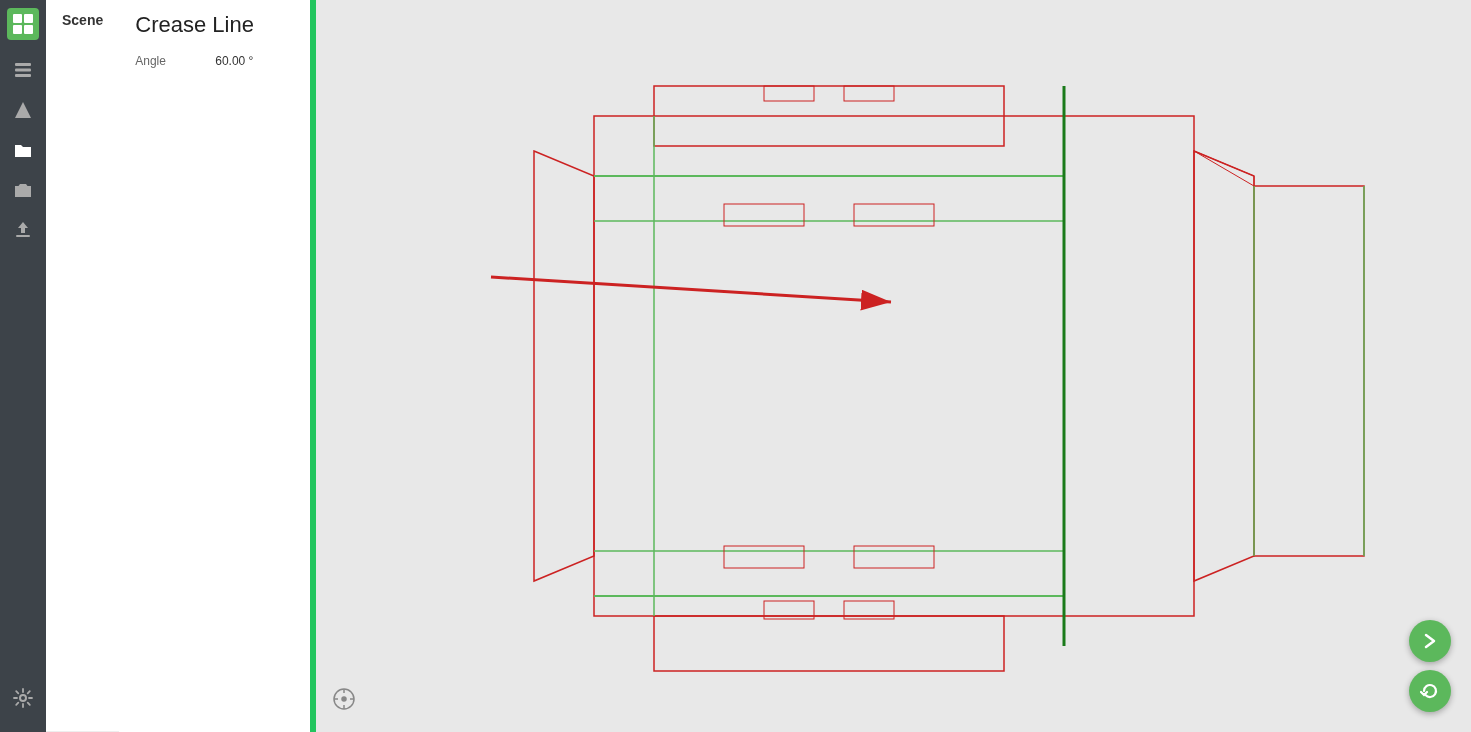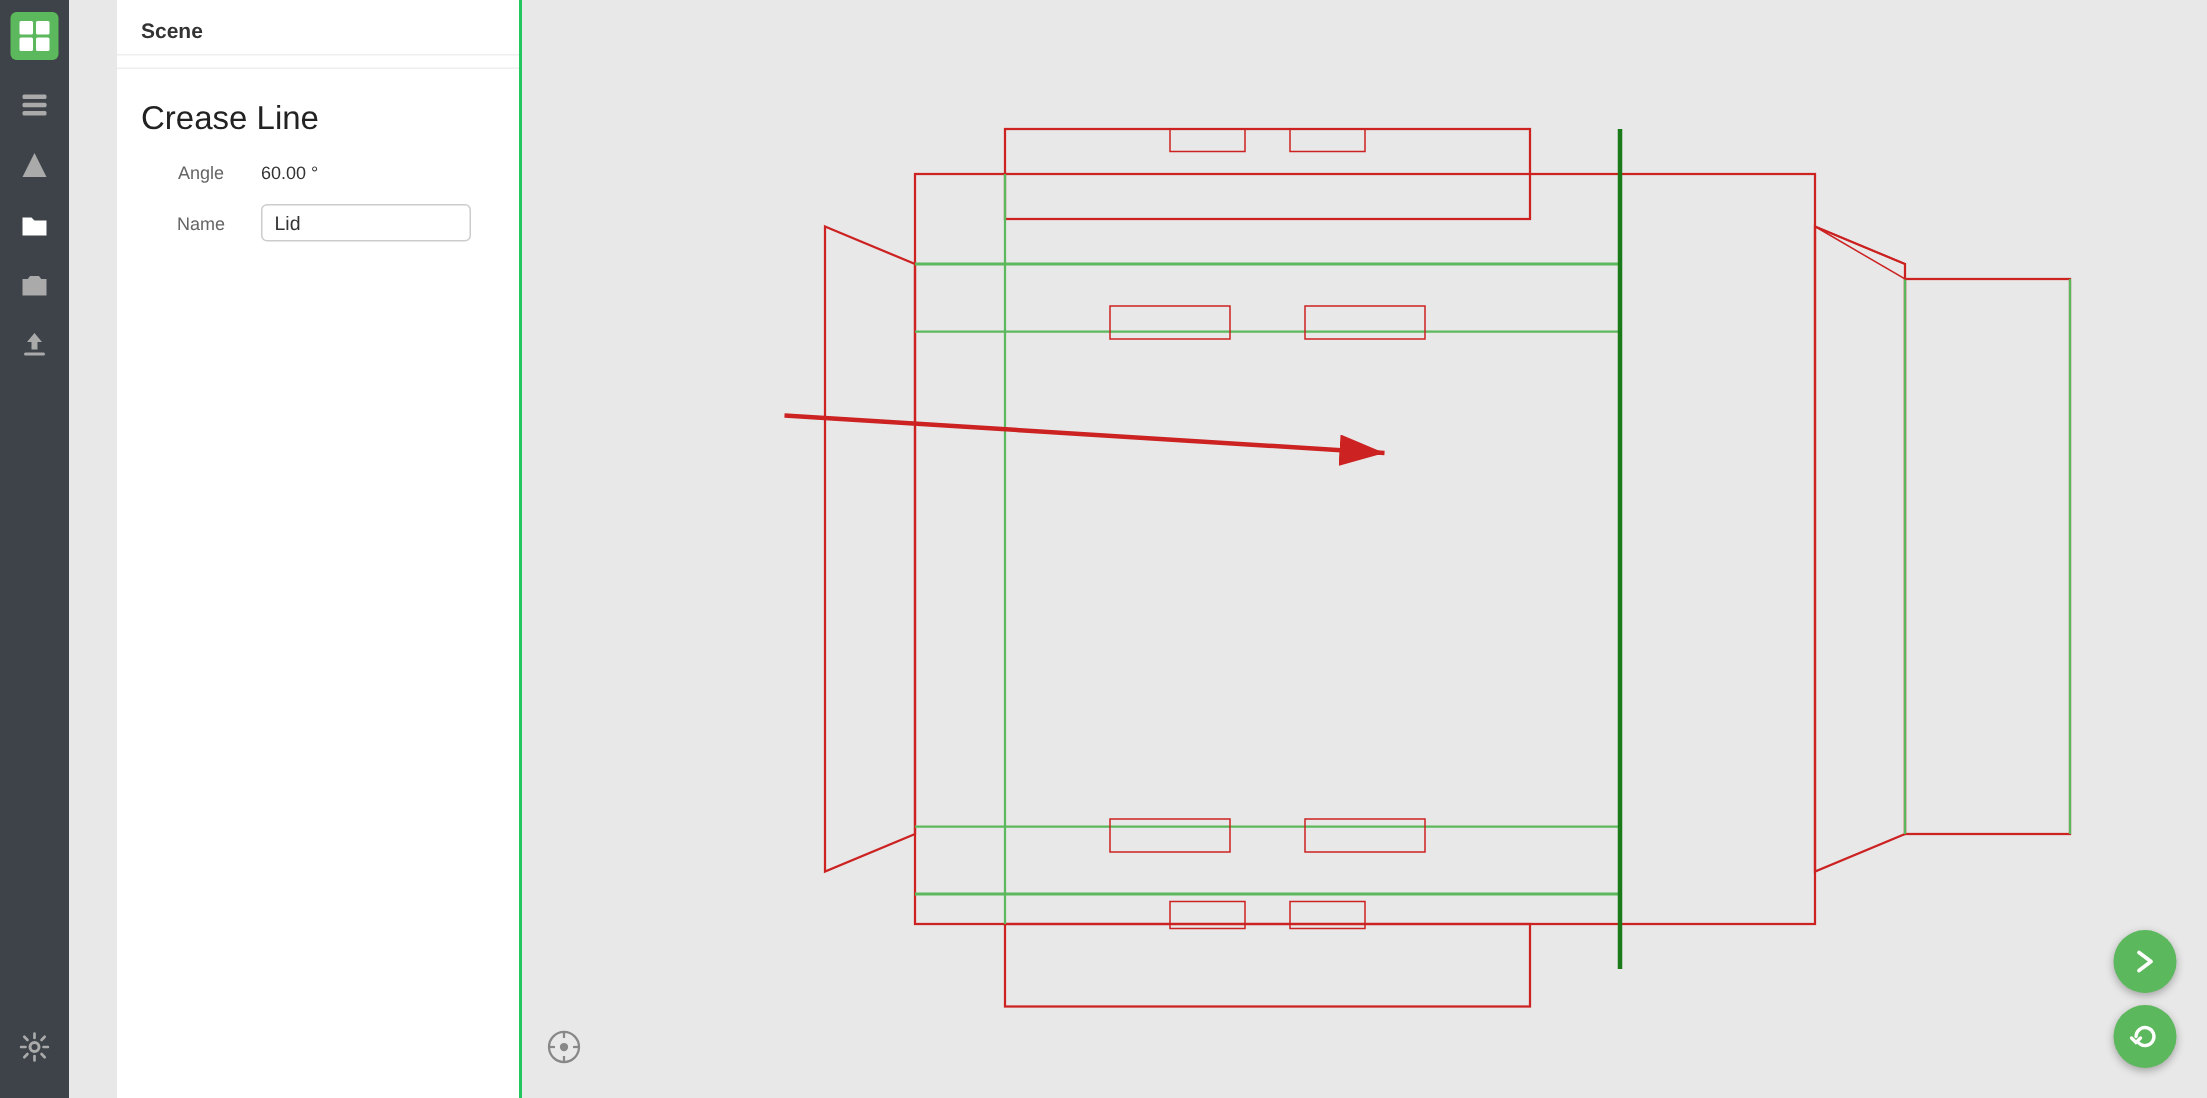--- a/index.html
+++ b/index.html
@@ -40,24 +40,23 @@
       flex-direction: column;
       align-items: center;
       padding-bottom: 8px;
     }
 
     
     .side-panel {
       width: 270px;
       background: #fff;
       display: flex;
-      flex-direction: column;
+      flex-direction: row;
       flex-shrink: 0;
-      border-right: 2px solid #22c55e;
-      margin-left: 32px;
+      border-right: 6px solid #22c55e;
     }
     .side-panel-header {
       padding: 12px 16px 8px;
       font-size: 14px;
       font-weight: 600;
       color: #333;
       border-bottom: 1px solid #eee;
     }
     .scene-item {
       margin: 10px 12px;
@@ -97,21 +96,20 @@
     .prop-row {
       display: flex;
       align-items: center;
       margin-bottom: 14px;
     }
     .prop-label {
       font-size: 12px;
       color: #666;
       width: 80px;
       flex-shrink: 0;
-      text-align: center;
     }
     .prop-value {
       font-size: 12px;
       color: #333;
     }
     .prop-input {
       border: 1px solid #ccc;
       border-radius: 4px;
       padding: 4px 8px;
       font-size: 13px;
@@ -241,24 +239,20 @@
   <div class="divider"></div>
 
   <div class="properties-section">
     <div class="properties-title">Crease Line</div>
 
     <div class="prop-row">
       <div class="prop-label">Angle</div>
       <div class="prop-value">60.00 °</div>
     </div>
 
-    <div class="prop-row">
-      <div class="prop-label">Name</div>
-      <input class="prop-input" type="text" value="Lid" style="">
-    </div>
   </div>
 </div>
 
 <div class="main-canvas">
   <div class="canvas-content">
 
     <svg width="1000" height="620" viewBox="0 0 1000 620">
 
       <polygon points="140,95 200,120 200,500 140,525" fill="none" stroke="#cc2222" stroke-width="1.5"></polygon>
 

